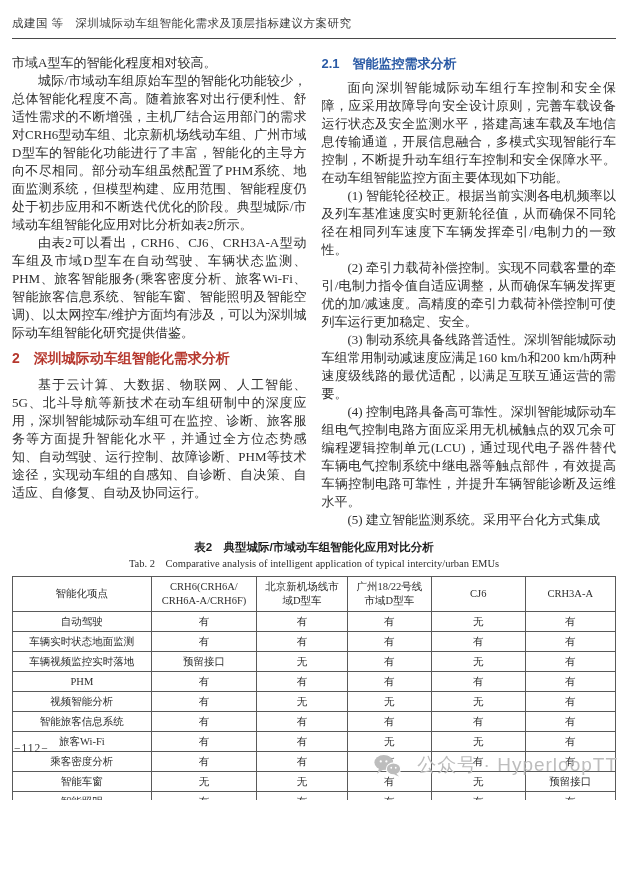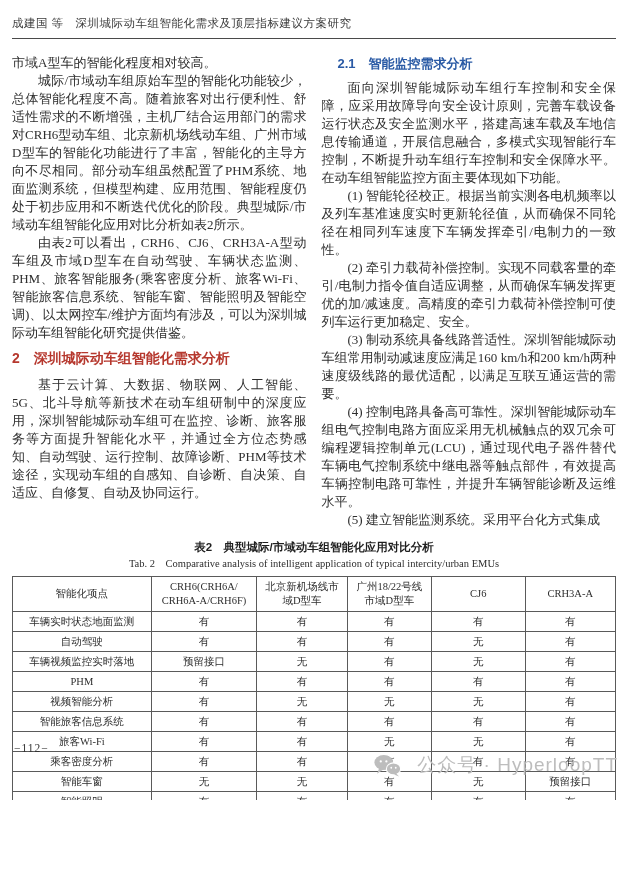--- a/index.html
+++ b/index.html
@@ -45,21 +45,21 @@
     font-weight: bold;
     font-size: 14px;
     color: #b6382e;
     margin: 8px 0 8px 0;
   }
   .sec-blue {
     font-family: "Liberation Sans", "DejaVu Sans", sans-serif;
     font-weight: bold;
     font-size: 13px;
     color: #2a5aa5;
-    margin: 1px 0 6px 16px;
+    margin: 1px 0 6px 0;
   }
   .table-block { margin-top: 11px; }
   .tab-title-cn {
     text-align: center;
     font-family: "Liberation Sans", "DejaVu Sans", sans-serif;
     font-weight: bold;
     font-size: 11.5px;
     color: #1f1f1f;
   }
   .tab-title-en {
@@ -157,33 +157,33 @@
           <th>智能化项点</th>
           <th>CRH6(CRH6A/ CRH6A-A/CRH6F)</th>
           <th>北京新机场线市域D型车</th>
           <th>广州18/22号线 市域D型车</th>
           <th>CJ6</th>
           <th>CRH3A-A</th>
         </tr>
       </thead>
       <tbody>
         <tr>
+          <td>自动驾驶</td>
+          <td>有</td>
+          <td>有</td>
+          <td>有</td>
+          <td>无</td>
+          <td>有</td>
+        </tr>
+        <tr>
           <td>车辆实时状态地面监测</td>
           <td>有</td>
           <td>有</td>
           <td>有</td>
           <td>有</td>
-          <td>有</td>
-        </tr>
-        <tr>
-          <td>自动驾驶</td>
-          <td>有</td>
-          <td>有</td>
-          <td>有</td>
-          <td>无</td>
           <td>有</td>
         </tr>
         <tr>
           <td>车辆视频监控实时落地</td>
           <td>预留接口</td>
           <td>无</td>
           <td>有</td>
           <td>无</td>
           <td>有</td>
         </tr>

